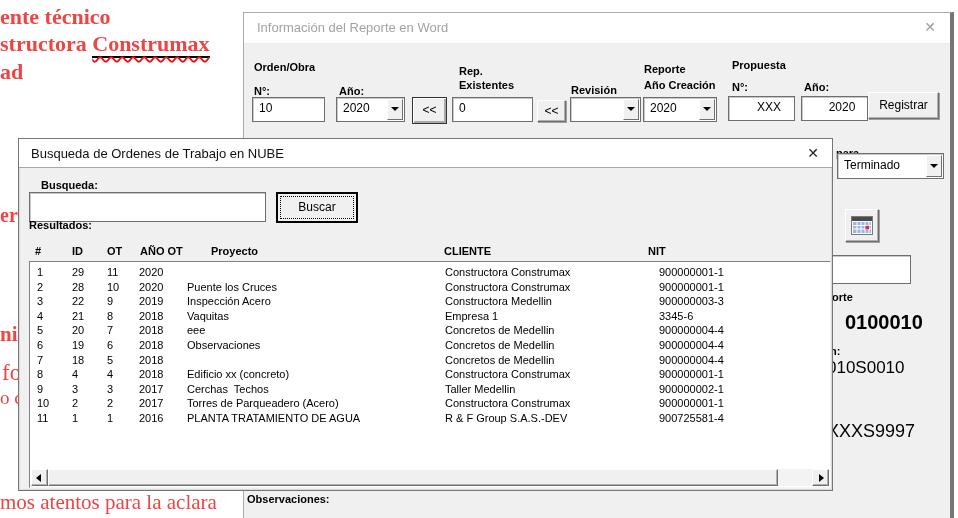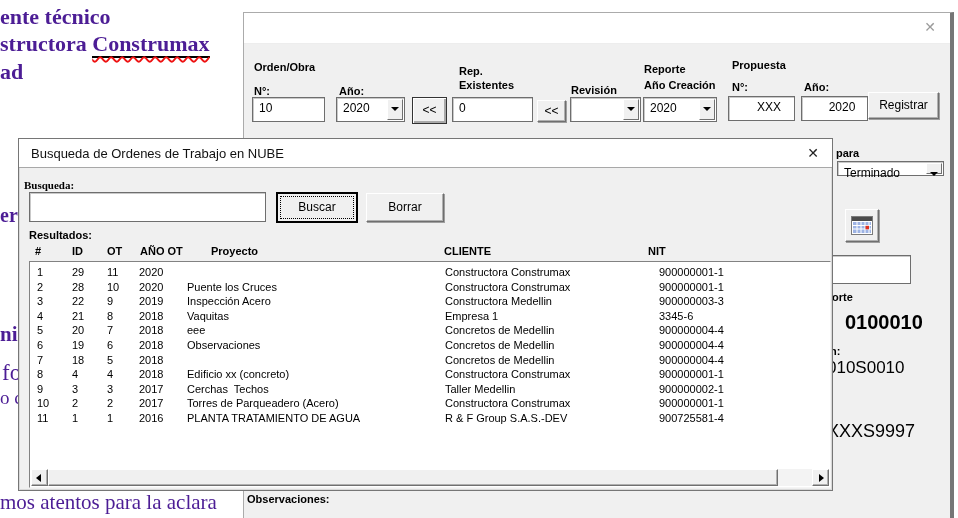--- a/index.html
+++ b/index.html
@@ -1,20 +1,20 @@
 <!DOCTYPE html>
 <html><head>
 <meta charset="utf-8">
 <style>
   html,body{margin:0;padding:0;}
   body{width:958px;height:518px;overflow:hidden;position:relative;background:#ffffff;
        font-family:"Liberation Sans",sans-serif;}
 
   
-  .doc-frag{position:absolute;color:#4c1d95;font-family:"Liberation Serif",serif;white-space:pre;}
+  .doc-frag{position:absolute;color:#ef4444;font-family:"Liberation Serif",serif;white-space:pre;}
   .doc-b{font-weight:bold;}
   .squiggle-wrap{border-bottom:2px solid #000;}
   .squiggle{text-decoration:underline wavy #e11 1.5px;text-underline-offset:5px;}
 
   
   .dialog{position:absolute;background:#f0f0f0;}
   .titlebar{position:absolute;left:0;top:0;right:0;background:#fff;}
   .title-text{position:absolute;white-space:nowrap;}
   .close-x{position:absolute;cursor:default;}
 
@@ -78,20 +78,21 @@
 <div class="doc-frag doc-b" style="left:0;top:31px;font-size:22px;"><span>structora </span><span class="squiggle-wrap"><span class="squiggle">Construmax</span></span></div>
 <div class="doc-frag doc-b" style="left:0;top:59px;font-size:22px;">ad</div>
 <div class="doc-frag doc-b" style="left:0;top:204px;font-size:20px;">er</div>
 <div class="doc-frag doc-b" style="left:0;top:322px;font-size:21px;">ni</div>
 <div class="doc-frag" style="left:2px;top:360px;font-size:23px;">fo</div>
 <div class="doc-frag" style="left:0;top:387px;font-size:19px;">o c</div>
 <div class="doc-frag" style="left:0;top:490px;font-size:21px;">mos atentos para la aclara</div>
 
 <div id="report-dialog" class="dialog">
   <div class="titlebar">
+    <span class="title-text">Información del Reporte en Word</span>
     <span class="close-x">✕</span>
   </div>
 
   <span class="lbl" style="left:10px;top:48px;">Orden/Obra</span>
   <span class="lbl" style="left:10px;top:72px;">N°:</span>
   <div class="sunken" style="left:8px;top:84px;width:73px;height:25px;">10</div>
 
   <span class="lbl" style="left:95px;top:72px;">Año:</span>
   <div class="combo" style="left:92px;top:84px;width:69px;height:25px;">
     <span class="val">2020</span>
@@ -126,21 +127,21 @@
 
   <span class="lbl" style="left:488px;top:46px;">Propuesta</span>
   <span class="lbl" style="left:488px;top:68px;">N°:</span>
   <div class="sunken center" style="left:484px;top:83px;width:67px;height:25px;">XXX</div>
   <span class="lbl" style="left:560px;top:68px;">Año:</span>
   <div class="sunken center" style="left:557px;top:83px;width:67px;height:25px;">2020</div>
 
   <div class="btn" style="left:624px;top:79px;width:71px;height:27px;line-height:25px;">Registrar</div>
 
   <span class="lbl" style="left:592px;top:134px;">para</span>
-  <div class="combo" style="left:593px;top:148px;width:107px;height:15px;">
+  <div class="combo" style="left:593px;top:140px;width:107px;height:26px;">
     <span class="val" style="top:4px;">Terminado</span>
     <span class="dd-btn">
         <span class="tri-down" style="top:8px;"></span>
       </span>
   </div>
 
   <div class="btn" style="left:601px;top:196px;width:34px;height:33px;">
     <svg width="22" height="19" viewBox="0 0 22 19" style="margin-top:6px;">
       <rect x="0.5" y="0.5" width="21" height="18" fill="#ffffff" stroke="#7a7a7a"></rect>
       <rect x="1" y="1" width="20" height="4" fill="#4a4a4a"></rect>
@@ -160,27 +161,26 @@
 
   <span class="lbl" style="left:3px;top:480px;">Observaciones:</span>
 </div>
 
 <div id="search-dialog" class="dialog">
   <div class="titlebar">
     <span class="title-text">Busqueda de Ordenes de Trabajo en NUBE</span>
     <span class="close-x">✕</span>
   </div>
 
-  <span class="lbl" style="left:5px;top:40px;font-family:Liberation Serif, serif;">Busqueda:</span>
+  <span class="lbl" style="left:22px;top:40px;">Busqueda:</span>
   <div class="sunken" style="left:10px;top:53px;width:237px;height:30px;"></div>
 
   <div class="btn btn-default" style="left:257px;top:53px;width:82px;height:31px;line-height:27px;">Buscar</div>
-  <div class="btn" style="left:347px;top:54px;width:78px;height:29px;line-height:27px;">Borrar</div>
-
-  <span class="lbl" style="left:10px;top:90px;">Resultados:</span>
+
+  <span class="lbl" style="left:10px;top:80px;">Resultados:</span>
 
   <div id="headers">
       <span class="hdr-cell" style="left: 16px;">#</span>
       <span class="hdr-cell" style="left: 53px;">ID</span>
       <span class="hdr-cell" style="left: 88px;">OT</span>
       <span class="hdr-cell" style="left: 121px;">AÑO OT</span>
       <span class="hdr-cell" style="left: 192px;">Proyecto</span>
       <span class="hdr-cell" style="left: 425px;">CLIENTE</span>
       <span class="hdr-cell" style="left: 629px;">NIT</span>
     </div>

